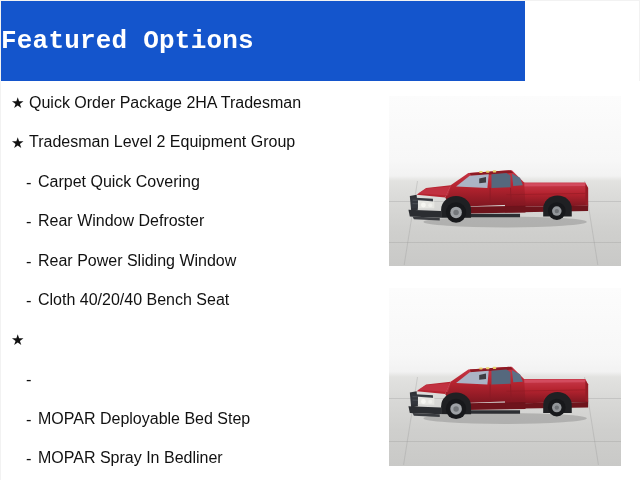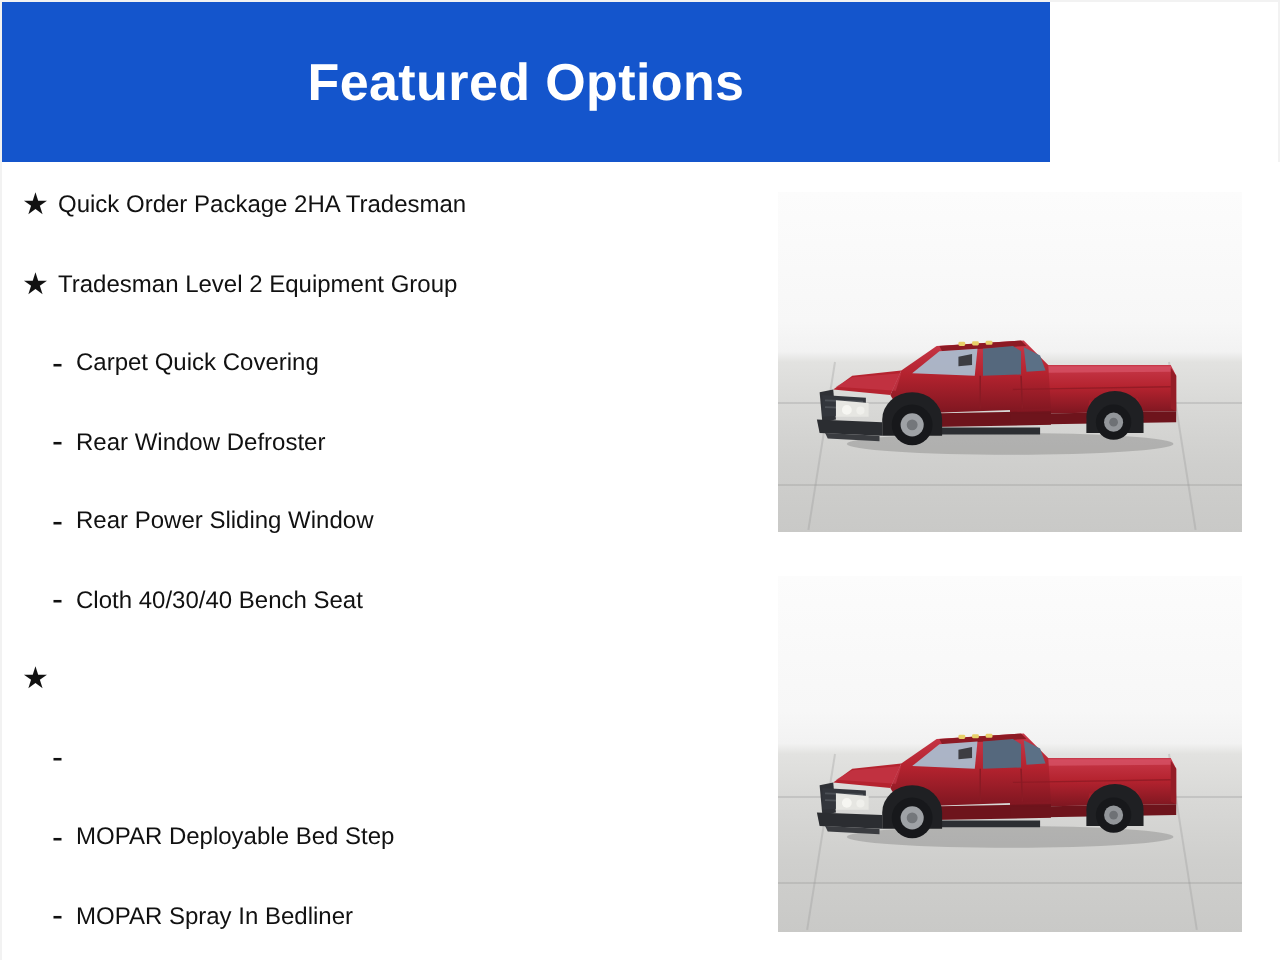--- a/index.html
+++ b/index.html
@@ -28,22 +28,22 @@
   
   .header-banner {
     position: absolute;
     left: 0;
     top: 0;
     width: 524px;
     height: 80px;
     background: #1455cc;
     display: flex;
     align-items: center;
-    justify-content: center;
     box-sizing: border-box;
+    font-family: Liberation Mono, monospace;
   }
   .header-title {
     color: #ffffff;
     font-size: 26px;
     font-weight: bold;
     letter-spacing: 0.2px;
     line-height: 1;
     text-align: center;
     white-space: nowrap;
   }
@@ -96,21 +96,21 @@
   .bullet-dash {
     display: inline-block;
     width: 12px;
     flex: 0 0 12px;
     font-size: 16.5px;
     line-height: 1;
     color: #111111;
     text-align: left;
   }
   .option-label {
-    font-size: 12px;
+    font-size: 16px;
     color: #111111;
     line-height: 1.1;
     white-space: nowrap;
   }
 
   
   .photo-frame {
     position: absolute;
     background: #ffffff;
     overflow: hidden;
@@ -199,21 +199,21 @@
         <span class="option-label">Rear Window Defroster</span>
       </li>
 
       <li class="option-row level-2" style="top:160px;">
         <span class="bullet-dash">-</span>
         <span class="option-label">Rear Power Sliding Window</span>
       </li>
 
       <li class="option-row level-2" style="top:199.5px;">
         <span class="bullet-dash">-</span>
-        <span class="option-label">Cloth 40/30/40 Bench Seat</span>
+        <span class="option-label">Cloth 40/20/40 Bench Seat</span>
       </li>
 
       <li class="option-row level-1" style="top:239px;">
         <span class="bullet-star">★</span>
       </li>
 
       <li class="option-row level-2" style="top:278.5px;">
         <span class="bullet-dash">-</span>
       </li>
 

